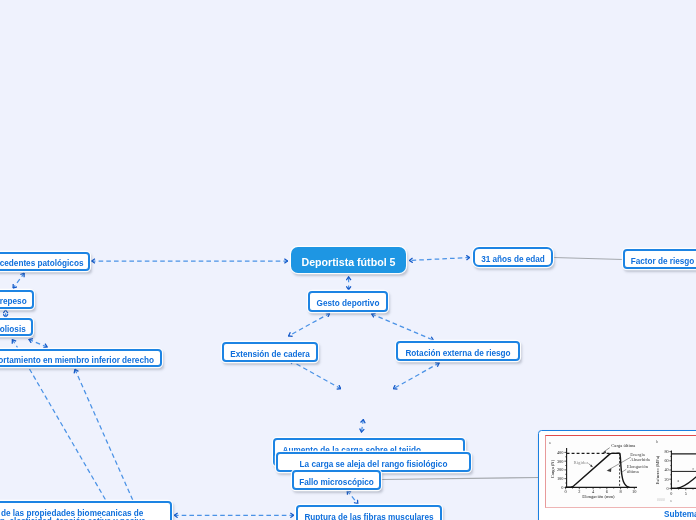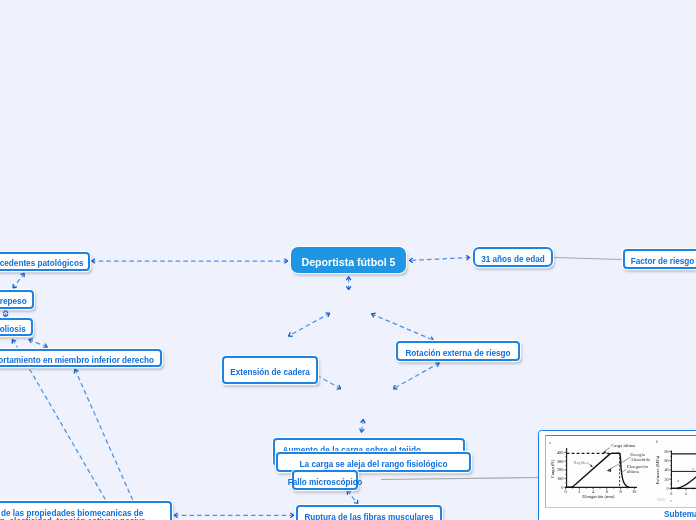--- a/index.html
+++ b/index.html
@@ -85,38 +85,41 @@
     <g stroke="#a4a8ad" stroke-width="1.1" fill="none">
       <line x1="381" y1="479.5" x2="539" y2="477.5"></line>
       <line x1="553.5" y1="257.5" x2="623" y2="259.5"></line>
     </g>
   </svg>
 
   <div class="node root" style="left:291px;top:247px;width:115px;height:26px;">
     <span>Deportista fútbol 5</span>
   </div>
 
-
-  <div class="node" style="left:222px;top:356px;width:96px;height:28px;">
+  <div class="node" style="left:308px;top:291px;width:80px;height:21px;">
+    <span>Gesto deportivo</span>
+  </div>
+
+  <div class="node" style="left:222px;top:342px;width:96px;height:20px;">
     <span>Extensión de cadera</span>
   </div>
 
   <div class="node" style="left:396px;top:341px;width:124px;height:20px;">
     <span>Rotación externa de riesgo</span>
   </div>
 
   <div class="node multiline" style="left:272.6px;top:390.3px;width:192px;height:28.1px;margin-top:48px;">
     <span>Aumento de la carga sobre el tejido muscular</span>
   </div>
 
   <div class="node" style="left:276px;top:452px;width:195px;height:20px;">
     <span>La carga se aleja del rango fisiológico</span>
   </div>
 
-  <div class="node" style="left:292px;top:470px;width:66px;height:20px;">
+  <div class="node" style="left:292px;top:470px;width:89px;height:20px;">
     <span>Fallo microscópico</span>
   </div>
 
   <div class="node" style="left:296px;top:505px;width:146px;height:20px;">
     <span>Ruptura de las fibras musculares</span>
   </div>
 
   <div class="node" style="left:473px;top:247px;width:80px;height:20px;border-radius:6px;">
     <span>31 años de edad</span>
   </div>

